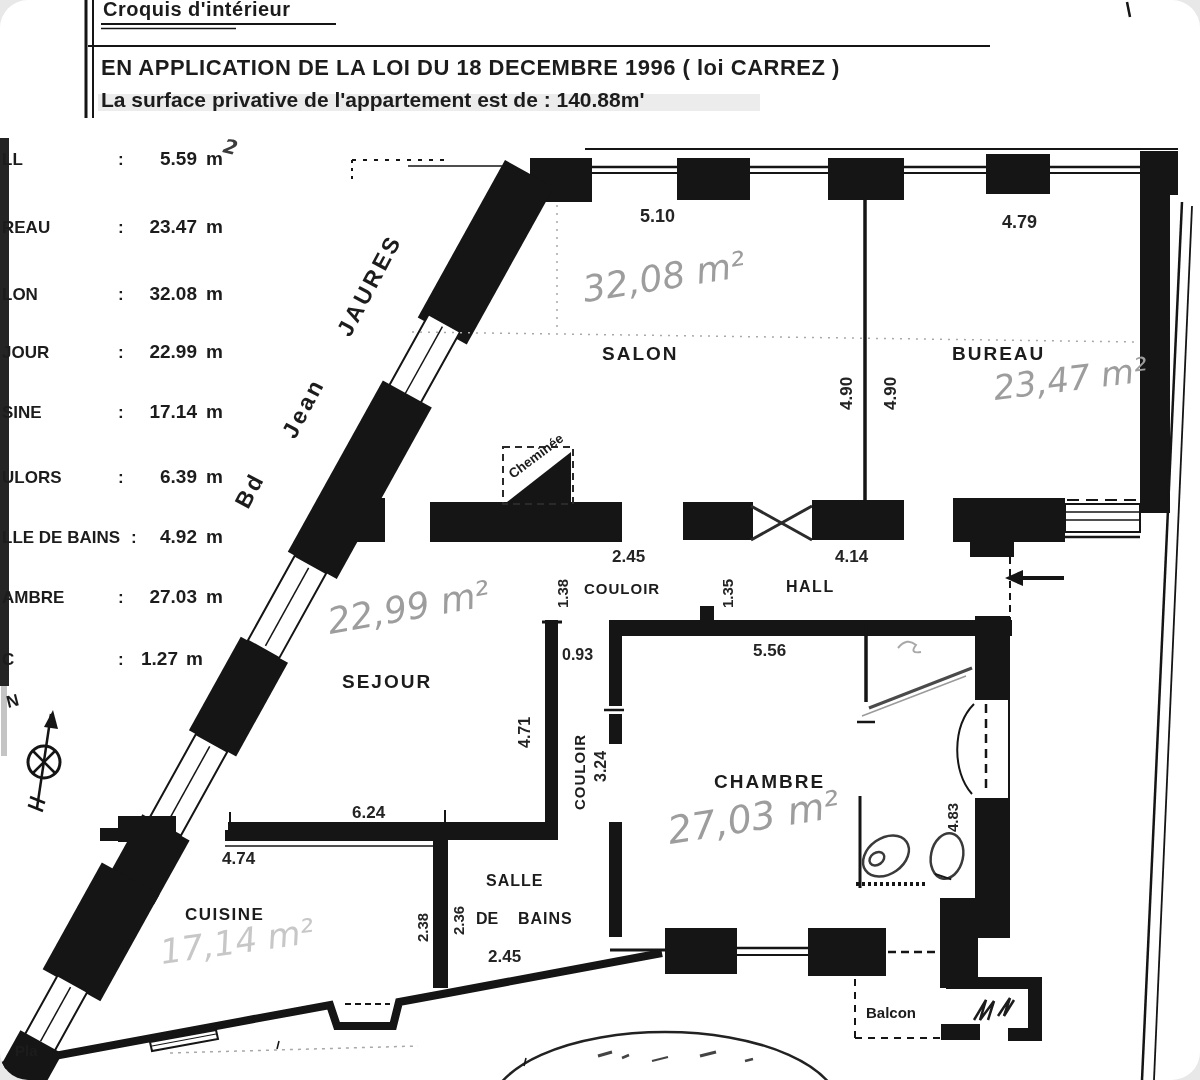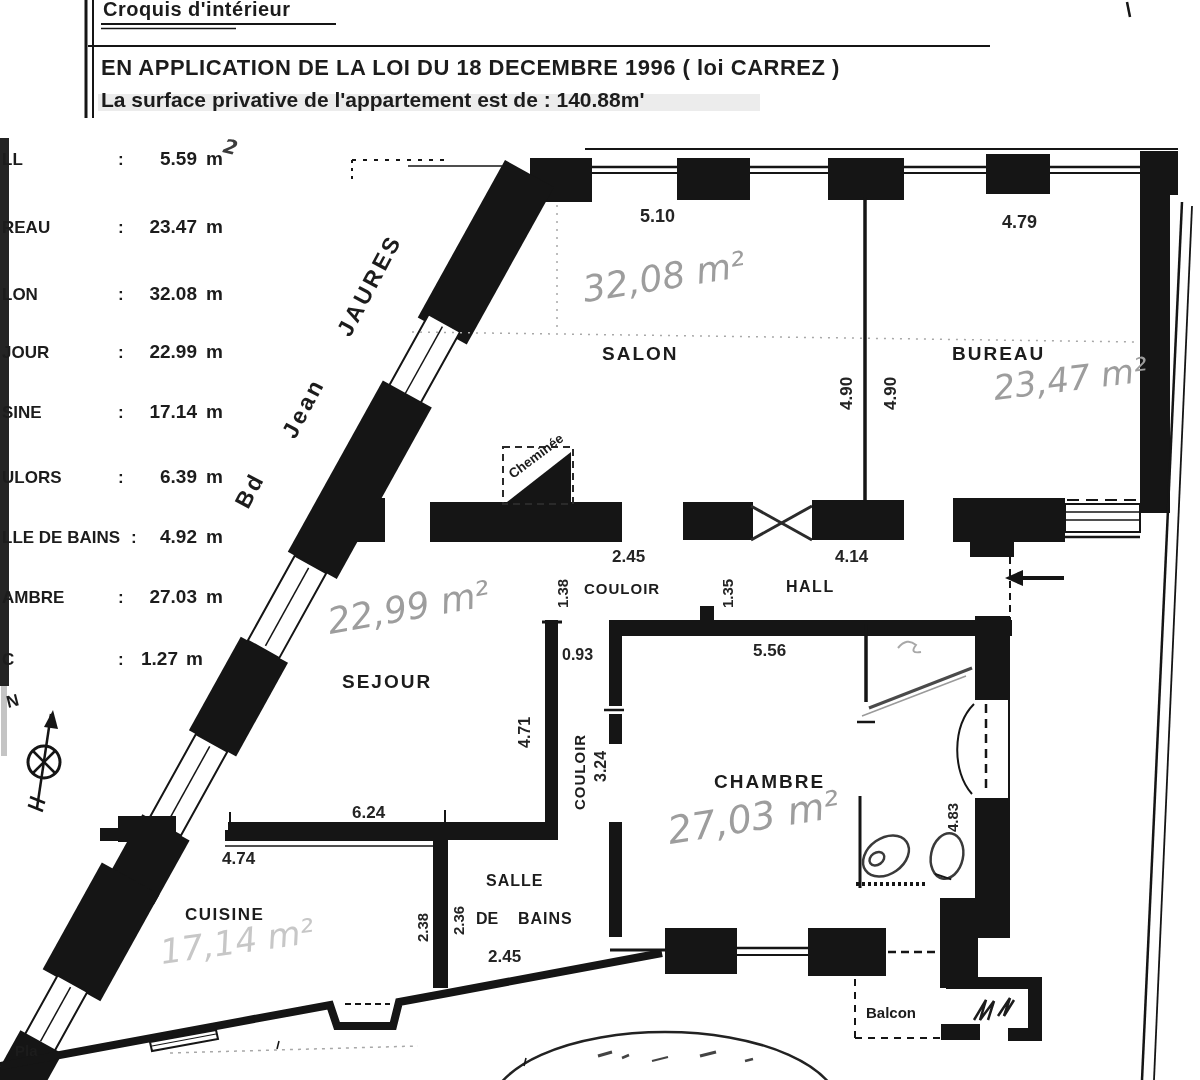--- a/index.html
+++ b/index.html
@@ -1,17 +1,17 @@
 <!DOCTYPE html>
 <html><head>
 <meta charset="utf-8">
 <style>
   html,body{margin:0;padding:0;background:#e8e8e8;}
   .page{position:relative;width:1200px;height:1080px;background:#ffffff;overflow:hidden;
-        font-family:"Liberation Sans",sans-serif;}
+        font-family:"Liberation Sans",sans-serif;border-radius:28px;}
   svg{display:block}
   
   .t{font-family:"Liberation Sans",sans-serif;font-weight:700;fill:#1c1c1c;}
   .tm{font-family:"Liberation Sans",sans-serif;font-weight:700;fill:#242424;}
   
   .hw{font-family:"DejaVu Sans",sans-serif;font-style:italic;font-weight:400;fill:#9d9d9d;}
   .hwd{font-family:"DejaVu Sans",sans-serif;font-style:italic;font-weight:700;fill:#3c3c3c;}
   .pencil{fill:#c7c7c7;}
   .wall{fill:#151515;}
   .win{fill:#ffffff;stroke:#151515;stroke-width:2;}

